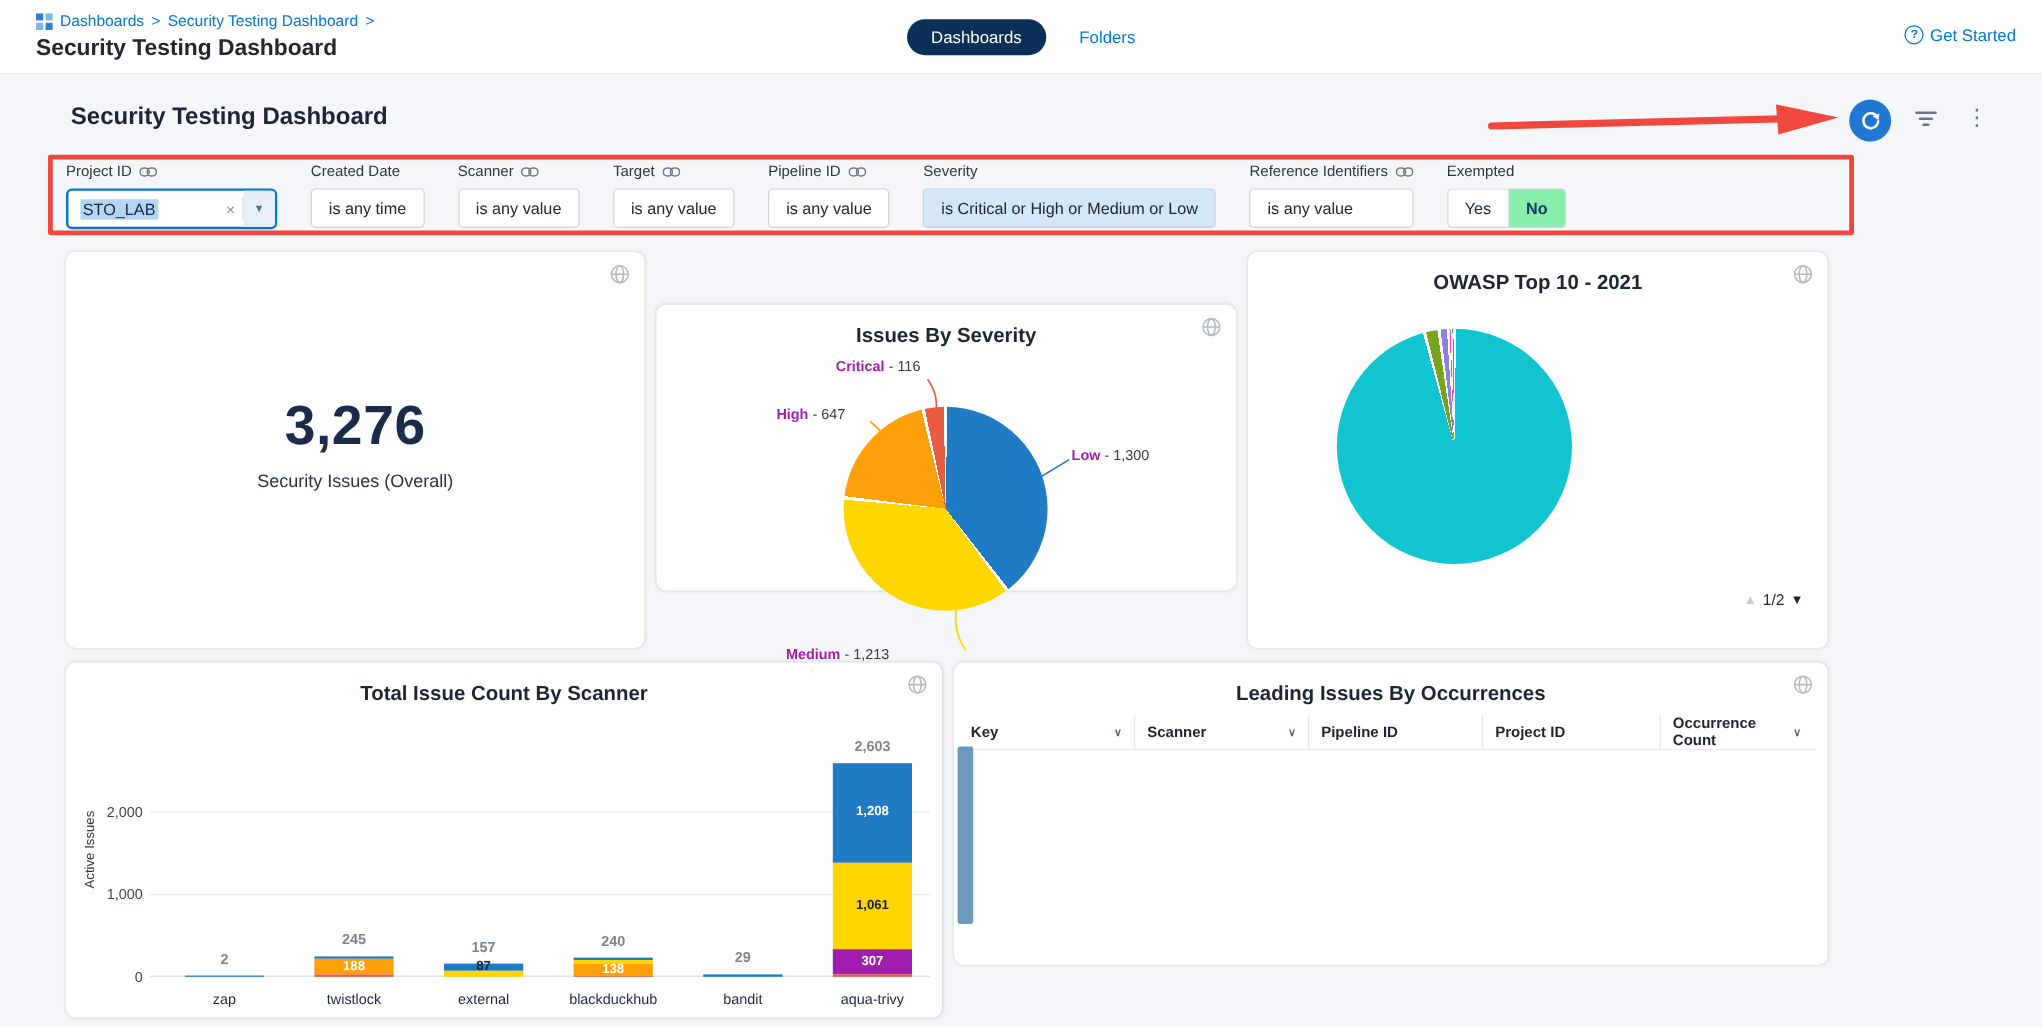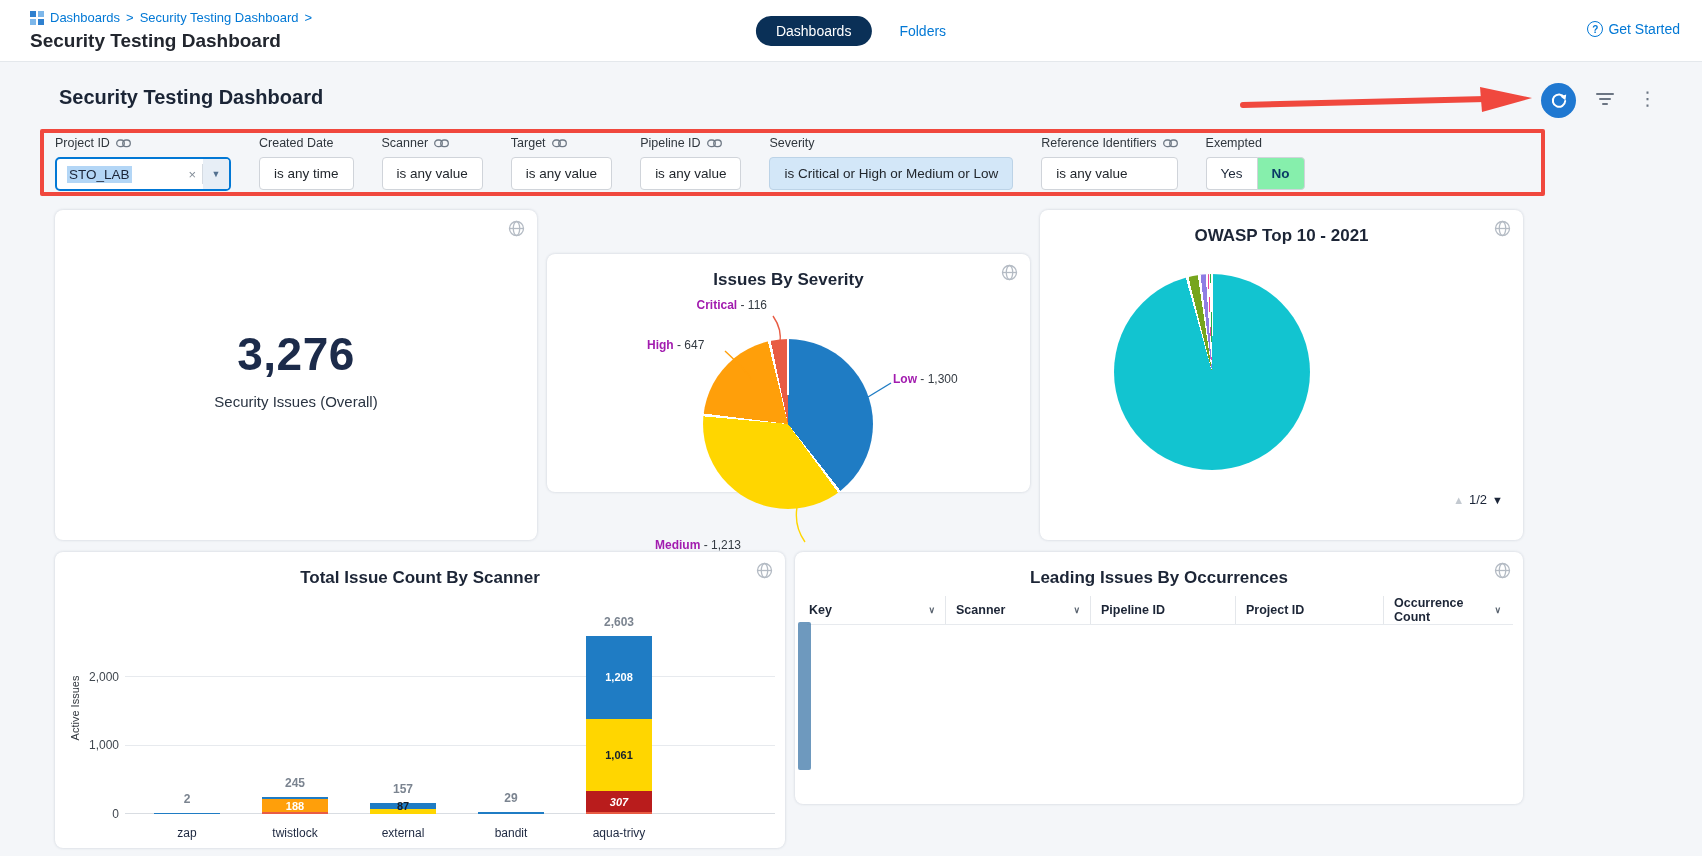--- a/index.html
+++ b/index.html
@@ -319,36 +319,48 @@
         <div class="bar-total" style="bottom: 17.7545px;">157</div>
         <div class="bar-stack">
           <div class="bar-seg" style="height: 6px; background: rgb(31, 124, 196);">
             <span style="color: rgb(21, 32, 46);">87</span>
           </div>
           <div class="bar-seg" style="height: 4.8px; background: rgb(255, 214, 0);"></div>
         </div>
         <div class="bar-cat">external</div>
       </div>
       <div class="bar-slot">
+        <div class="bar-total" style="bottom: 23.44px;">240</div>
+        <div class="bar-stack">
+          <div class="bar-seg" style="height: 2.7px; background: rgb(31, 124, 196);"></div>
+          <div class="bar-seg" style="height: 3px; background: rgb(255, 214, 0);"></div>
+          <div class="bar-seg" style="height: 9.5px; background: rgb(255, 159, 10);">
+            <span style="color: rgb(255, 255, 255);">138</span>
+          </div>
+          <div class="bar-seg" style="height: 1.2px; background: rgb(232, 92, 68);"></div>
+        </div>
+        <div class="bar-cat">blackduckhub</div>
+      </div>
+      <div class="bar-slot">
         <div class="bar-total" style="bottom: 8.9865px;">29</div>
         <div class="bar-stack">
           <div class="bar-seg" style="height: 2px; background: rgb(31, 124, 196);"></div>
         </div>
         <div class="bar-cat">bandit</div>
       </div>
       <div class="bar-slot">
         <div class="bar-total" style="bottom: 185.305px;">2,603</div>
         <div class="bar-stack">
           <div class="bar-seg" style="height: 82.7px; background: rgb(31, 124, 196);">
             <span style="color: rgb(255, 255, 255);">1,208</span>
           </div>
           <div class="bar-seg" style="height: 72.7px; background: rgb(255, 214, 0);">
             <span style="color: rgb(21, 32, 46);">1,061</span>
           </div>
-          <div class="bar-seg" style="height: 21px; background: #b91c1c; font-style: italic;">
+          <div class="bar-seg" style="height: 21px; background: #a21caf;">
             <span style="color: rgb(255, 255, 255);">307</span>
           </div>
           <div class="bar-seg" style="height: 1.8px; background: rgb(232, 92, 68);"></div>
         </div>
         <div class="bar-cat">aqua-trivy</div>
       </div>
     </div>
 </div>
 
 <div class="card" id="card-table">

